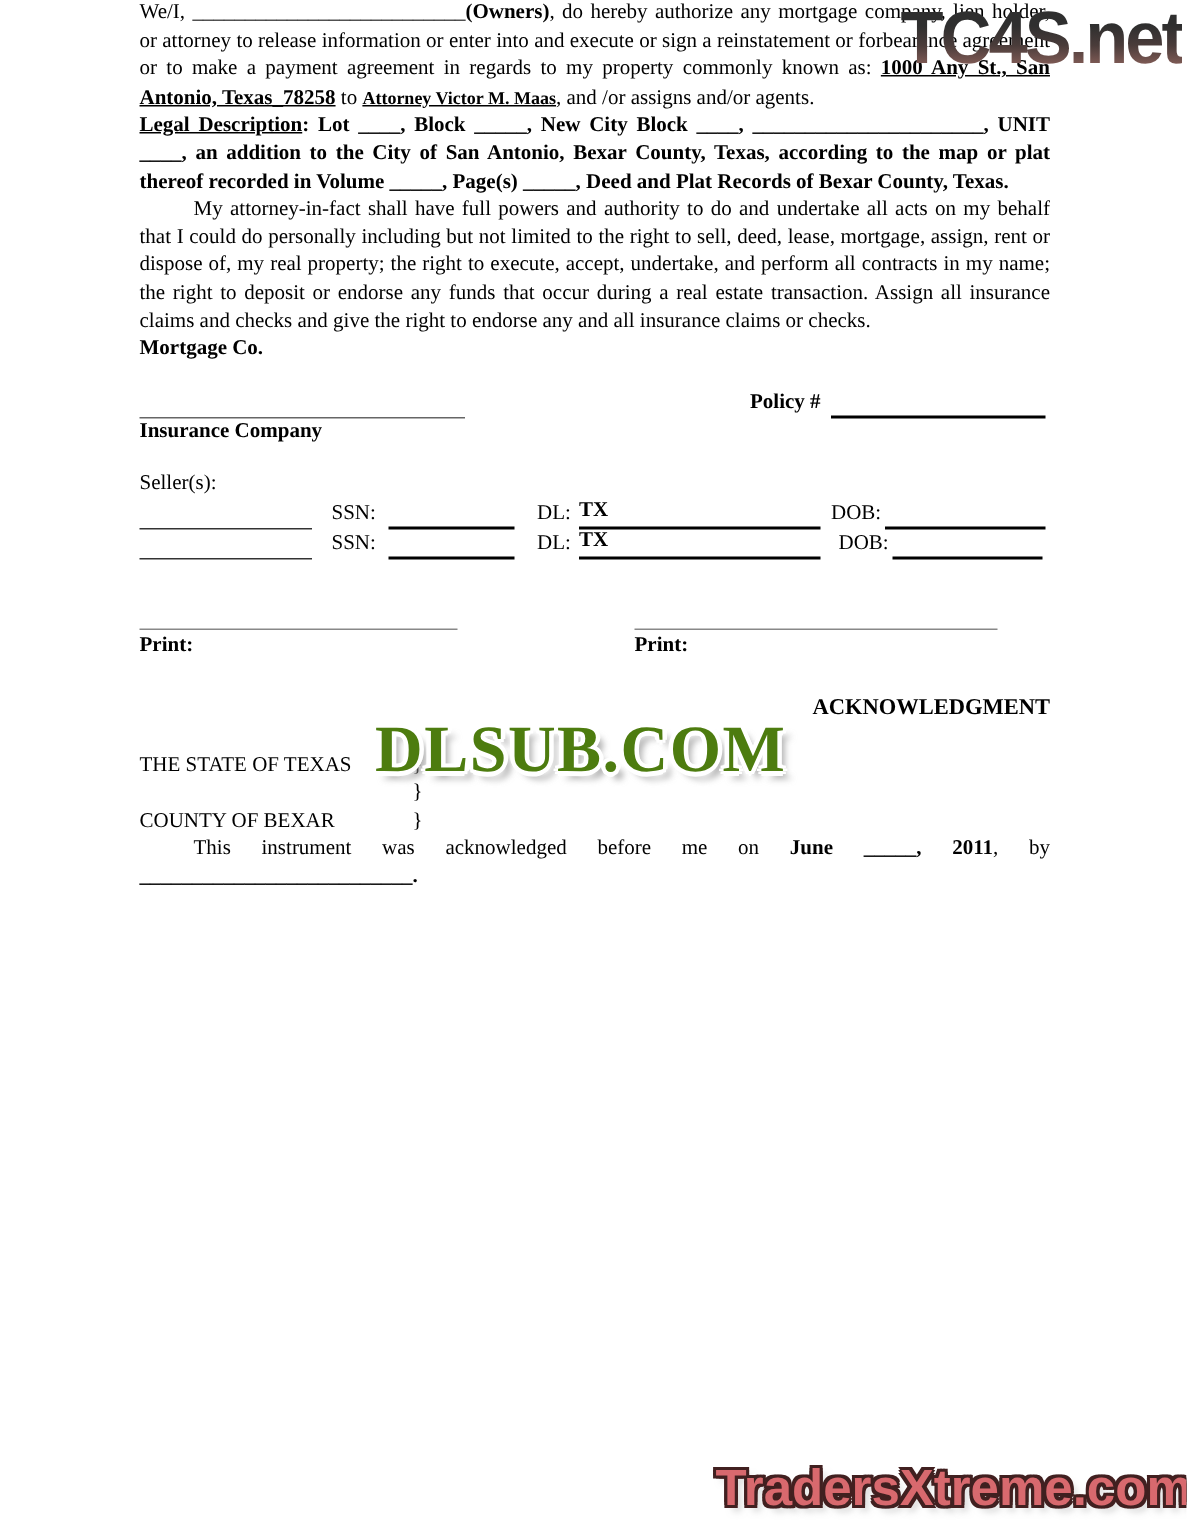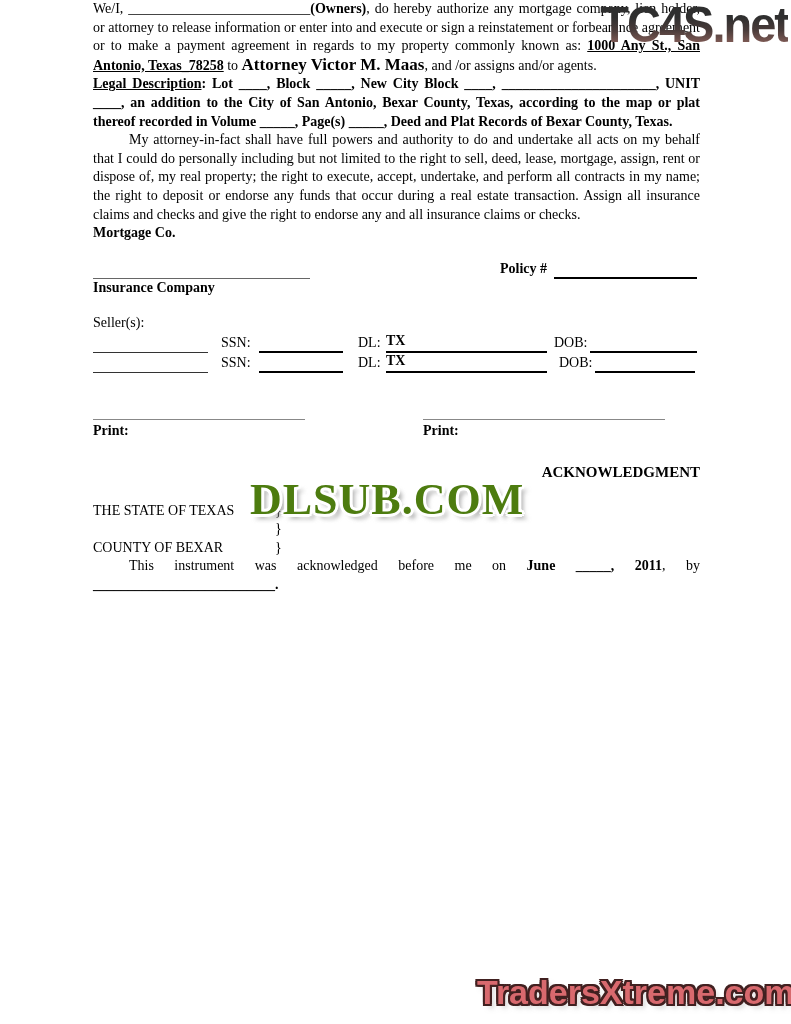--- a/index.html
+++ b/index.html
@@ -14,21 +14,21 @@
   .title { margin-top:44px; text-align:center; font-weight:bold;
            font-size:18px; line-height:24px; letter-spacing:0.2px; }
 
   
   p.just { text-align:justify; margin:0; }
   .para1 { margin-top:16px; }
   .legal { margin-top:19px; font-weight:bold; }
   .powers { margin-top:19px; text-indent:36px; }
   .u { text-decoration:underline; }
   .b { font-weight:bold; }
-  .attorney { font-weight:bold; font-size:17px; }
+  .attorney { font-weight:bold; font-size:12px; text-decoration:underline; }
 
   
   .frow { position:relative; height:20px; }
   .frow .abs { position:absolute; bottom:0; }
   .rule  { border-bottom:1.5px solid #111; height:16px; }
   .rule-thin { border-bottom:1px solid #666; height:16px; }
   .blank { border-bottom:2px solid #000; height:16px; }
   .field-label { font-weight:bold; }
 
   .loan-row { margin-top:7px; }

